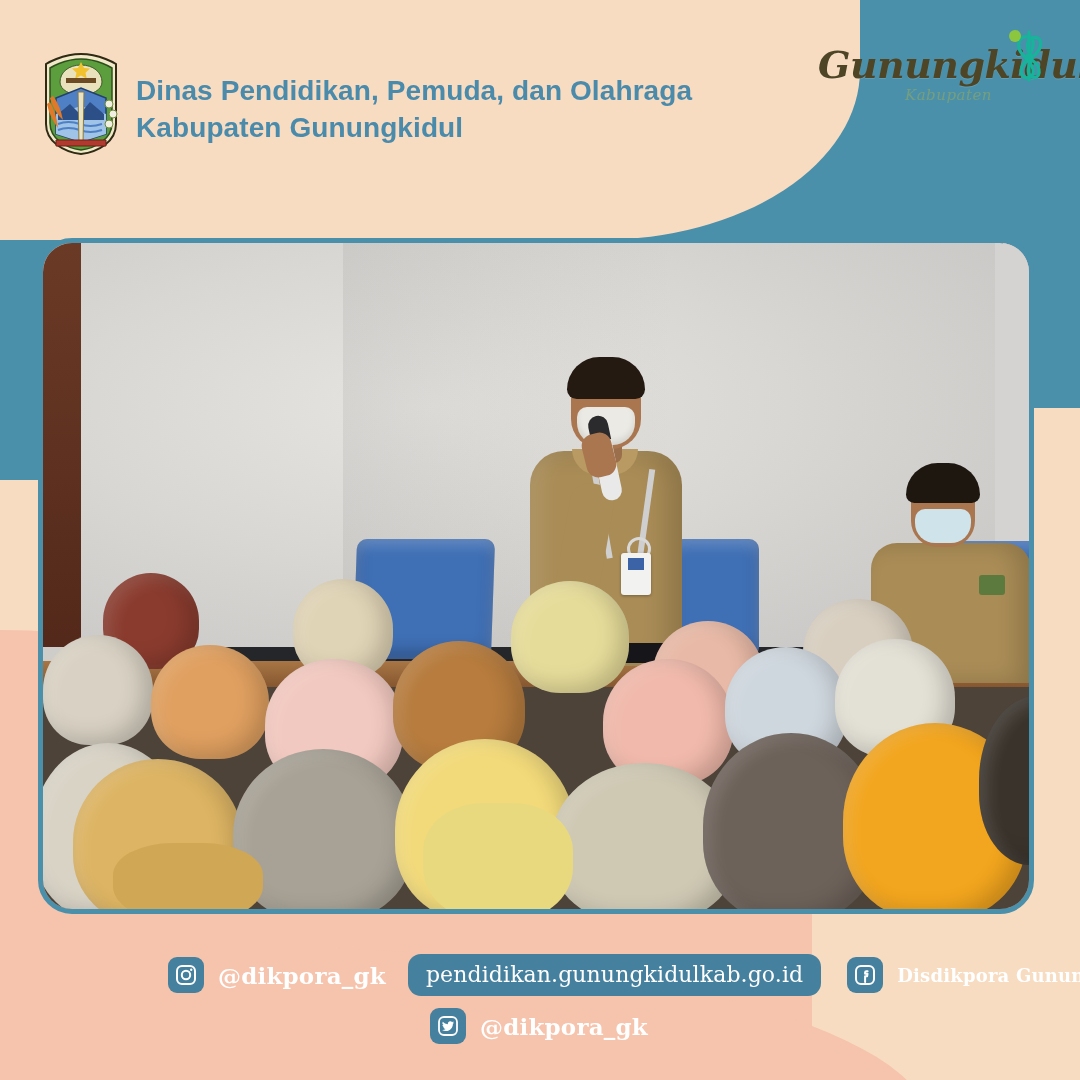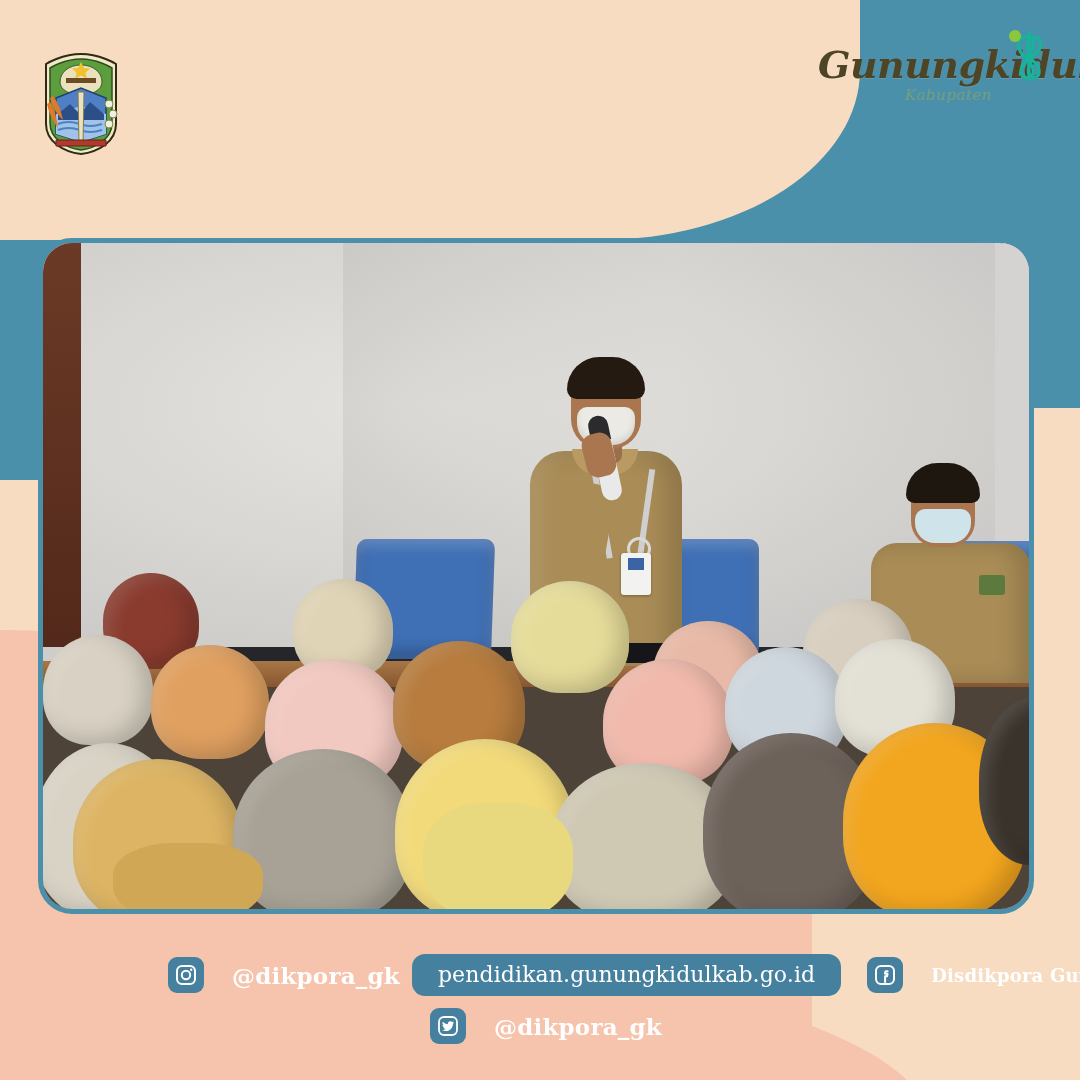--- a/index.html
+++ b/index.html
@@ -153,27 +153,27 @@
   .footer{position:absolute;left:0;top:938px;width:1080px;height:142px;}
   .f-row{position:absolute;display:flex;align-items:center;}
   .f-row.r1{left:168px;top:16px;}
   .f-row.r2{left:430px;top:70px;}
   .icon-sq{
     width:36px;height:36px;border-radius:9px;background:#45809e;
     display:flex;align-items:center;justify-content:center;flex:none;
   }
   .icon-sq svg{display:block;}
   .f-label{
-    margin-left:28px;color:#ffffff;font-size:23px;font-weight:bold;
+    margin-left:14px;color:#ffffff;font-size:23px;font-weight:bold;
     font-family:"DejaVu Serif", serif;letter-spacing:.2px;white-space:nowrap;
   }
   .f-label.small{font-size:18px;font-weight:bold;}
   .url-pill{
-    margin-left:12px;background:#45809e;color:#fff;border-radius:13px;
-    padding:8px 26px 9px;font-size:22px;white-space:nowrap;
+    margin-left:22px;background:#45809e;color:#fff;border-radius:13px;
+    padding:8px 18px 9px;font-size:22px;white-space:nowrap;
     font-family:"DejaVu Serif", serif;letter-spacing:.1px;
   }
   .gap{width:26px;flex:none;}
 </style>
 </head>
 <body>
 
 <div id="poster">
 
   <div class="bg-salmon-bottom"></div>
@@ -205,20 +205,24 @@
         </g>
         <g fill="#f0efe2" stroke="#6f8a3c" stroke-width="1">
           <circle cx="67" cy="52" r="4"></circle>
             <circle cx="71" cy="62" r="4"></circle>
             <circle cx="67" cy="72" r="4"></circle>
         </g>
         <path d="M14 88 h50 v6 h-50 Z" fill="#b03a2e" stroke="#6d2019" stroke-width="1"></path>
       </svg>
     </div>
 
+    <div class="header-title">
+      <span>Dinas Pendidikan, Pemuda, dan Olahraga</span>
+      <span class="l2">Kabupaten Gunungkidul</span>
+    </div>
 
     <div class="brand">
       <div class="brand-mark">
         <svg viewBox="0 0 66 62" width="66" height="62">
           <g fill="none" stroke="#17b39a" stroke-width="3.2" stroke-linecap="round">
             <path d="M30 34 C18 24 22 10 33 13 C40 15 38 27 30 34 Z"></path>
             <path d="M36 33 C49 24 46 10 36 14 C29 17 31 27 36 33 Z"></path>
             <path d="M31 36 C21 45 25 57 34 53 C40 50 37 41 31 36 Z"></path>
             <path d="M36 36 C47 44 44 56 36 53 C30 50 32 41 36 36 Z"></path>
             <path d="M33 8 L33 56"></path>

